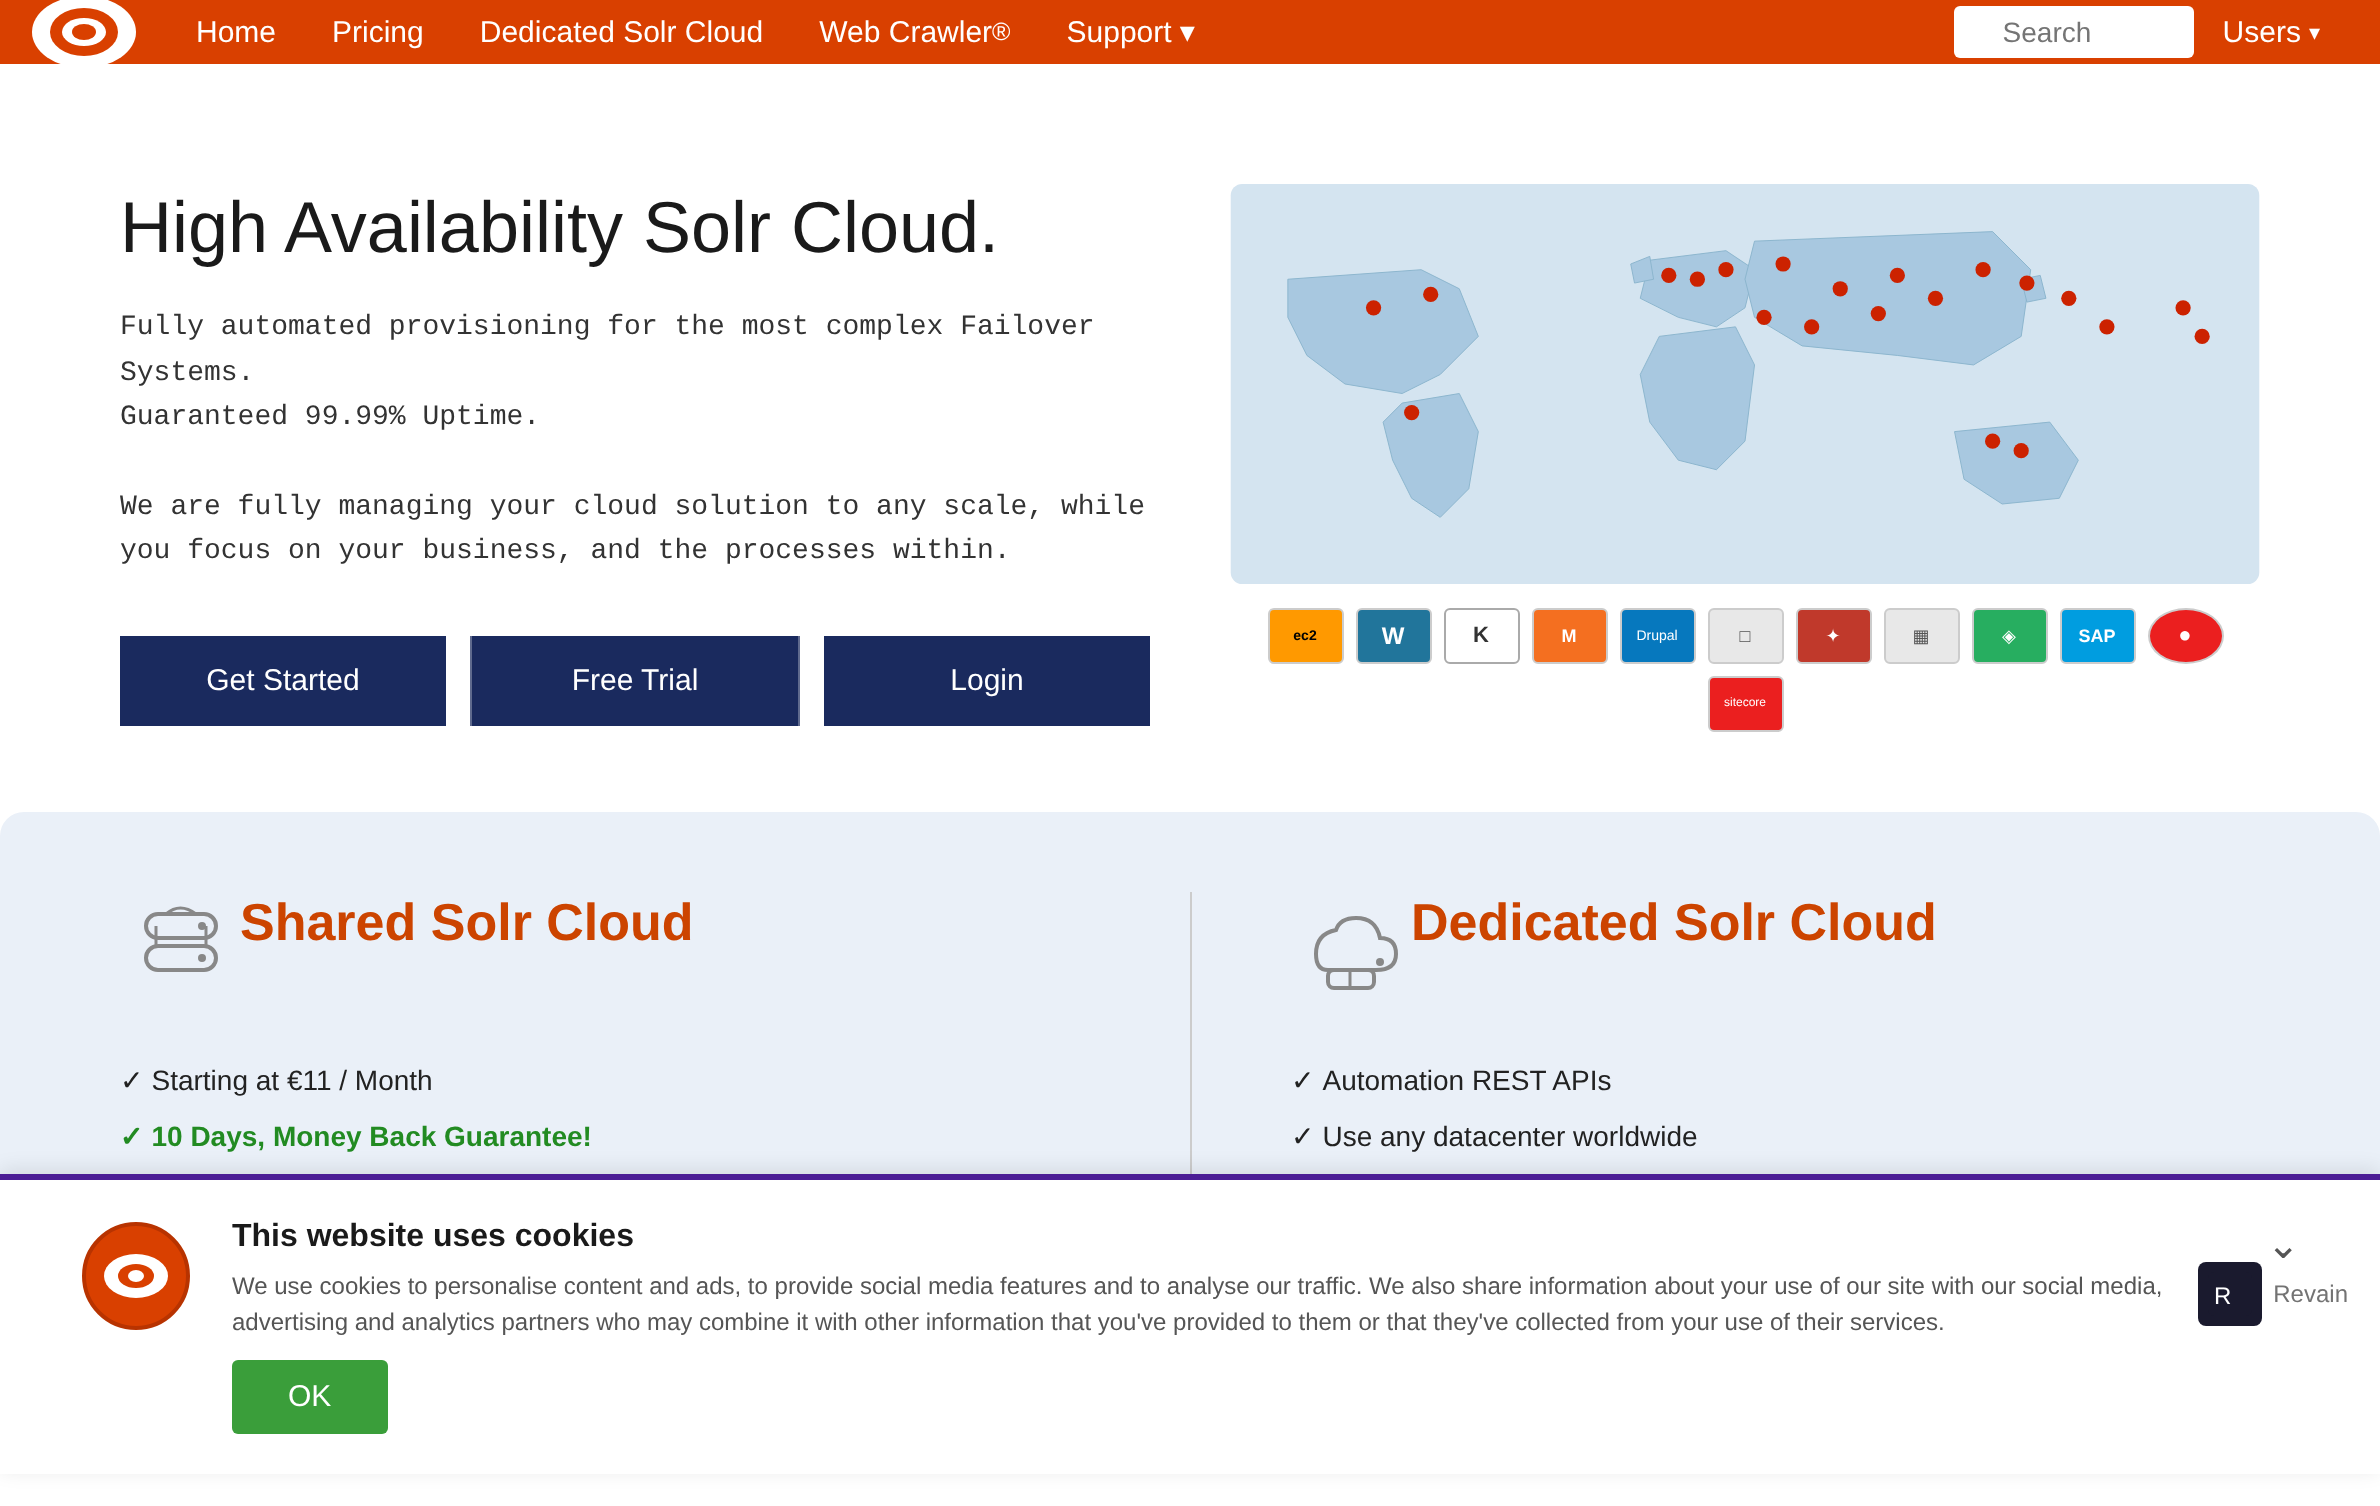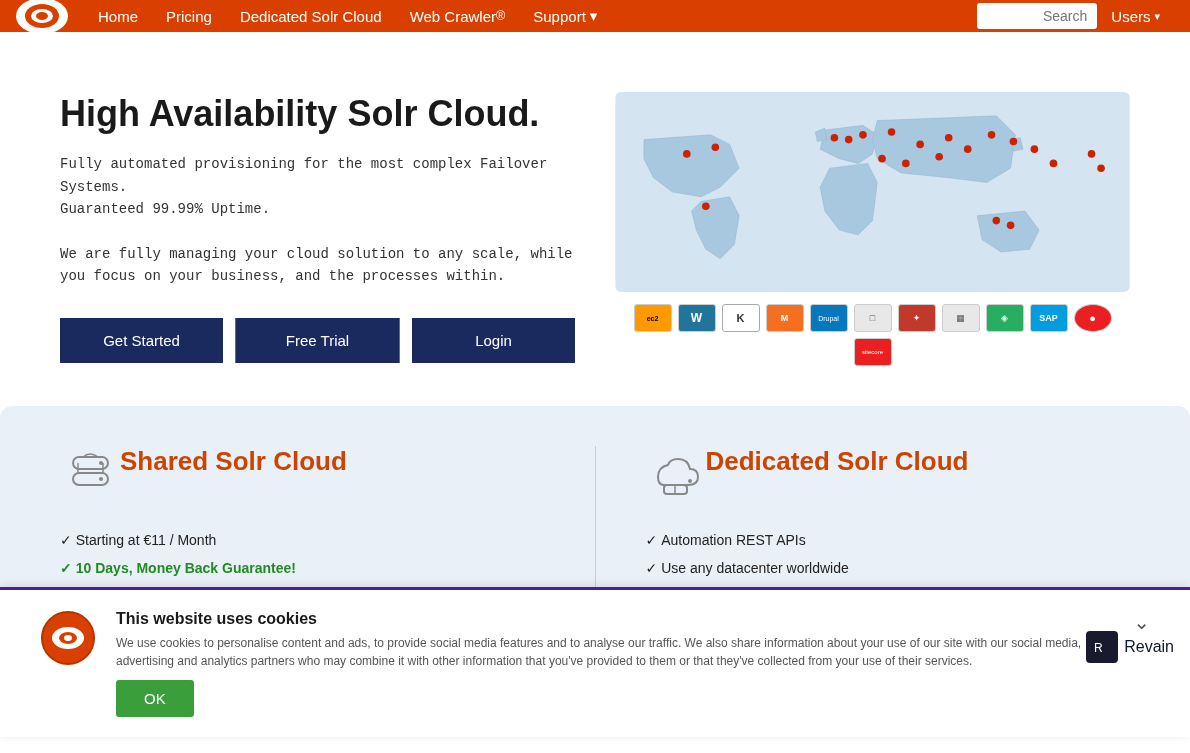--- a/index.html
+++ b/index.html
@@ -31,46 +31,45 @@
       height: 48px;
       display: flex; align-items: center;
       cursor: pointer;
       white-space: nowrap;
     }
     .nav-spacer { flex: 1; }
     .nav-search {
       background: #fff;
       border: none;
       border-radius: 3px;
-      padding: 5px 10px;
+      padding: 5px 24px;
       font-size: 14px;
       width: 120px;
       color: #888;
-      text-align: right;
     }
     .nav-users {
       color: #fff;
       font-size: 15px;
       padding: 0 14px;
       cursor: pointer;
       display: flex; align-items: center; gap: 4px;
     }
     .nav-caret { font-size: 11px; }
 
     
     .hero {
       display: flex;
       padding: 60px 60px 40px 60px;
       background: #fff;
       gap: 40px;
     }
     .hero-left { flex: 1; max-width: 560px; }
     .hero-title {
       font-size: 36px;
-      font-weight: bold;
+      font-weight: normal;
       color: #1a1a1a;
       margin-bottom: 18px;
       line-height: 1.2;
     }
     .hero-desc {
       font-size: 14px;
       color: #333;
       line-height: 1.6;
       margin-bottom: 30px;
       font-family: Liberation Mono, monospace;
@@ -251,21 +250,21 @@
       z-index: 1001;
     }
     .revain-icon {
       width: 32px; height: 32px;
       background: #1a1a2e;
       border-radius: 4px;
       display: flex; align-items: center; justify-content: center;
       color: #fff;
       font-size: 16px;
     }
-    .revain-text { font-size: 16px; color: #0f172a; }
+    .revain-text { font-size: 12px; color: #737373; }
 
     
     .map-svg { width: 100%; height: 200px; }
   </style>
 </head>
 <body>
 
 <nav>
   <div class="nav-logo">
     <svg viewBox="0 0 38 28">

